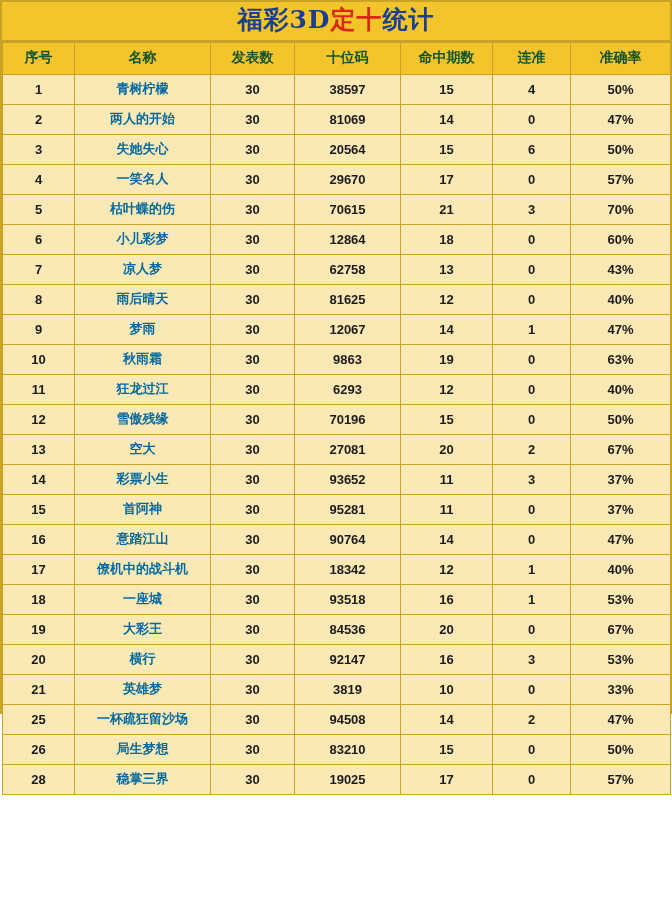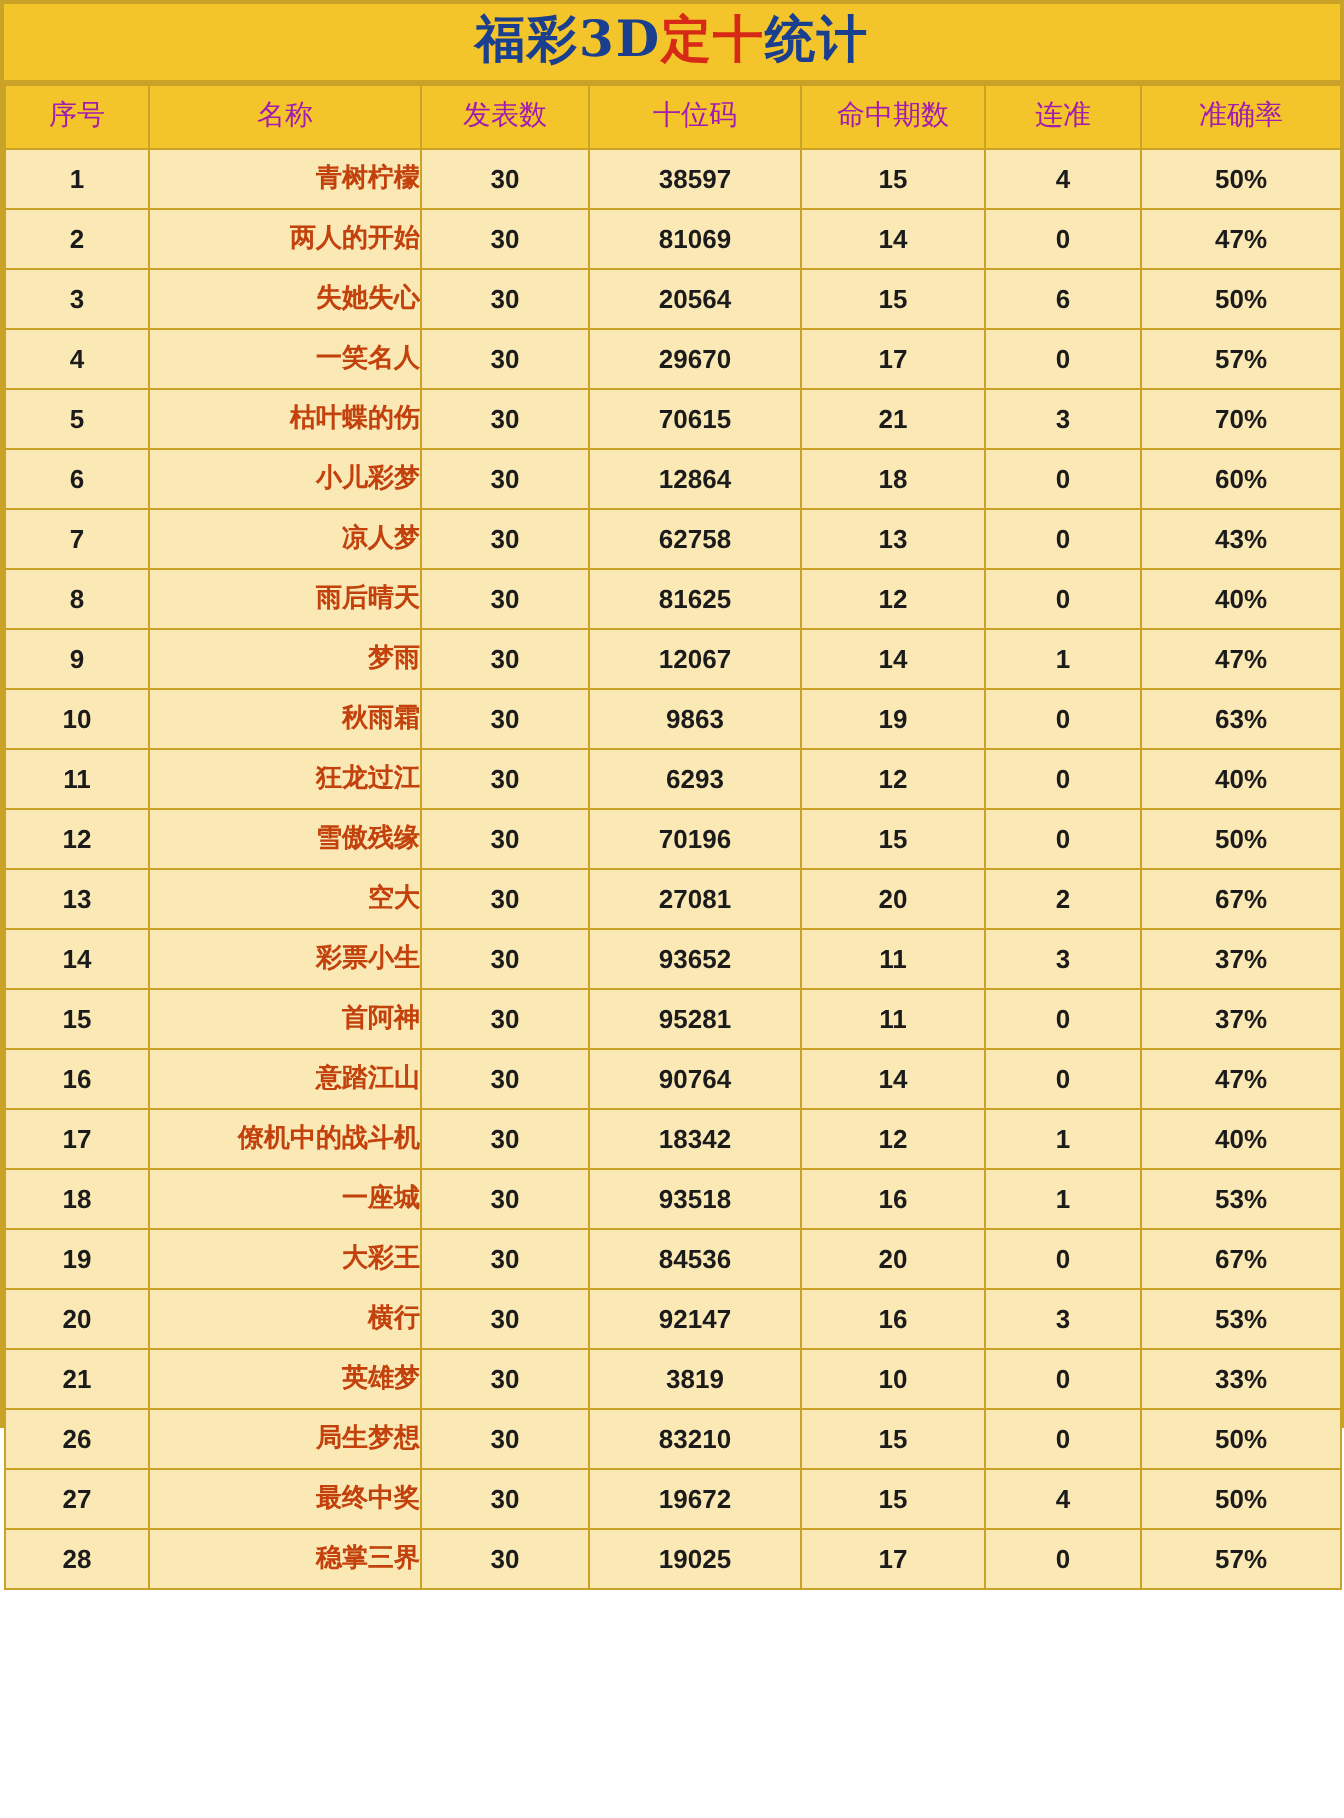--- a/index.html
+++ b/index.html
@@ -52,32 +52,31 @@
     text-align: center;
     font-size: 13px;
     color: #1b1b1b;
     padding: 0;
     height: 29px;
     overflow: hidden;
     white-space: nowrap;
   }
   table.stat thead th {
     background: #f4c52a;
-    font-weight: normal;
-    color: #a21caf;
+    font-weight: bold;
+    color: #14532d;
     font-size: 14px;
     height: 31px;
   }
   table.stat tbody td {
     background: #fbe9b5;
     font-weight: bold;
   }
   table.stat tbody td.col-name {
-    color: #c2410c;
-    text-align: right;
+    color: #0369a1;
   }
   table.stat tbody td.col-idx,
   table.stat tbody td.col-count,
   table.stat tbody td.col-code,
   table.stat tbody td.col-hit,
   table.stat tbody td.col-streak,
   table.stat tbody td.col-rate {
     color: #1b1b1b;
   }
   col.c0 { width: 72px; }
@@ -302,38 +301,38 @@
         <tr>
           <td class="col-idx">21</td>
           <td class="col-name">英雄梦</td>
           <td class="col-count">30</td>
           <td class="col-code">3819</td>
           <td class="col-hit">10</td>
           <td class="col-streak">0</td>
           <td class="col-rate">33%</td>
         </tr>
         <tr>
+          <td class="col-idx">25</td>
+          <td class="col-name">一杯疏狂留沙场</td>
+          <td class="col-count">30</td>
+          <td class="col-code">94508</td>
+          <td class="col-hit">14</td>
+          <td class="col-streak">2</td>
+          <td class="col-rate">47%</td>
+        </tr>
+        <tr>
           <td class="col-idx">26</td>
           <td class="col-name">局生梦想</td>
           <td class="col-count">30</td>
           <td class="col-code">83210</td>
           <td class="col-hit">15</td>
           <td class="col-streak">0</td>
           <td class="col-rate">50%</td>
         </tr>
         <tr>
-          <td class="col-idx">27</td>
-          <td class="col-name">最终中奖</td>
-          <td class="col-count">30</td>
-          <td class="col-code">19672</td>
-          <td class="col-hit">15</td>
-          <td class="col-streak">4</td>
-          <td class="col-rate">50%</td>
-        </tr>
-        <tr>
           <td class="col-idx">28</td>
           <td class="col-name">稳掌三界</td>
           <td class="col-count">30</td>
           <td class="col-code">19025</td>
           <td class="col-hit">17</td>
           <td class="col-streak">0</td>
           <td class="col-rate">57%</td>
         </tr>
       </tbody>
   </table>

